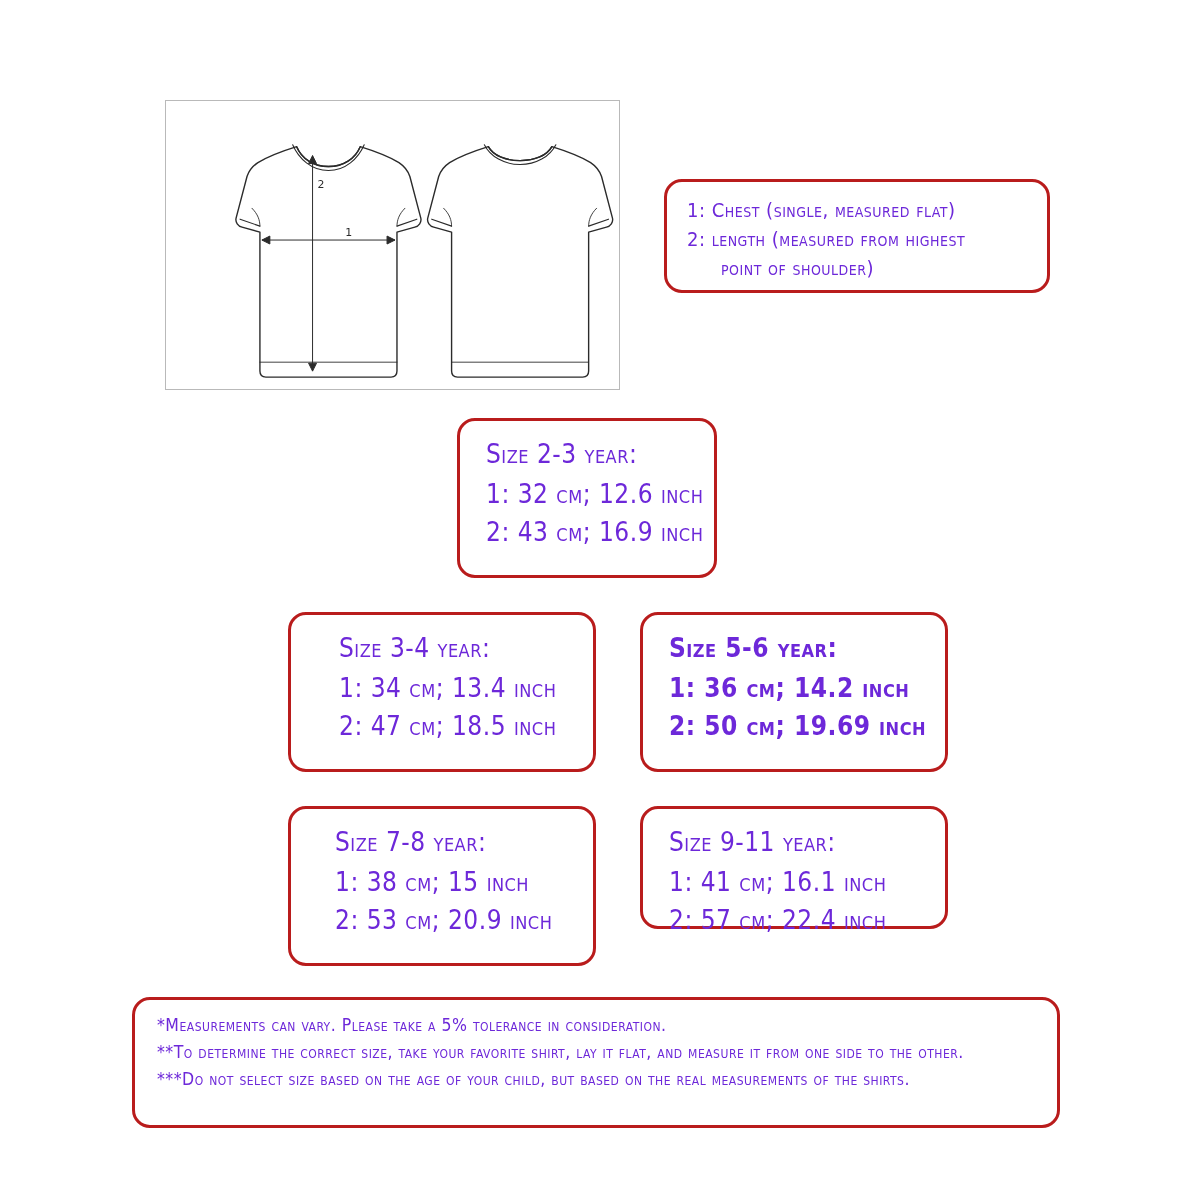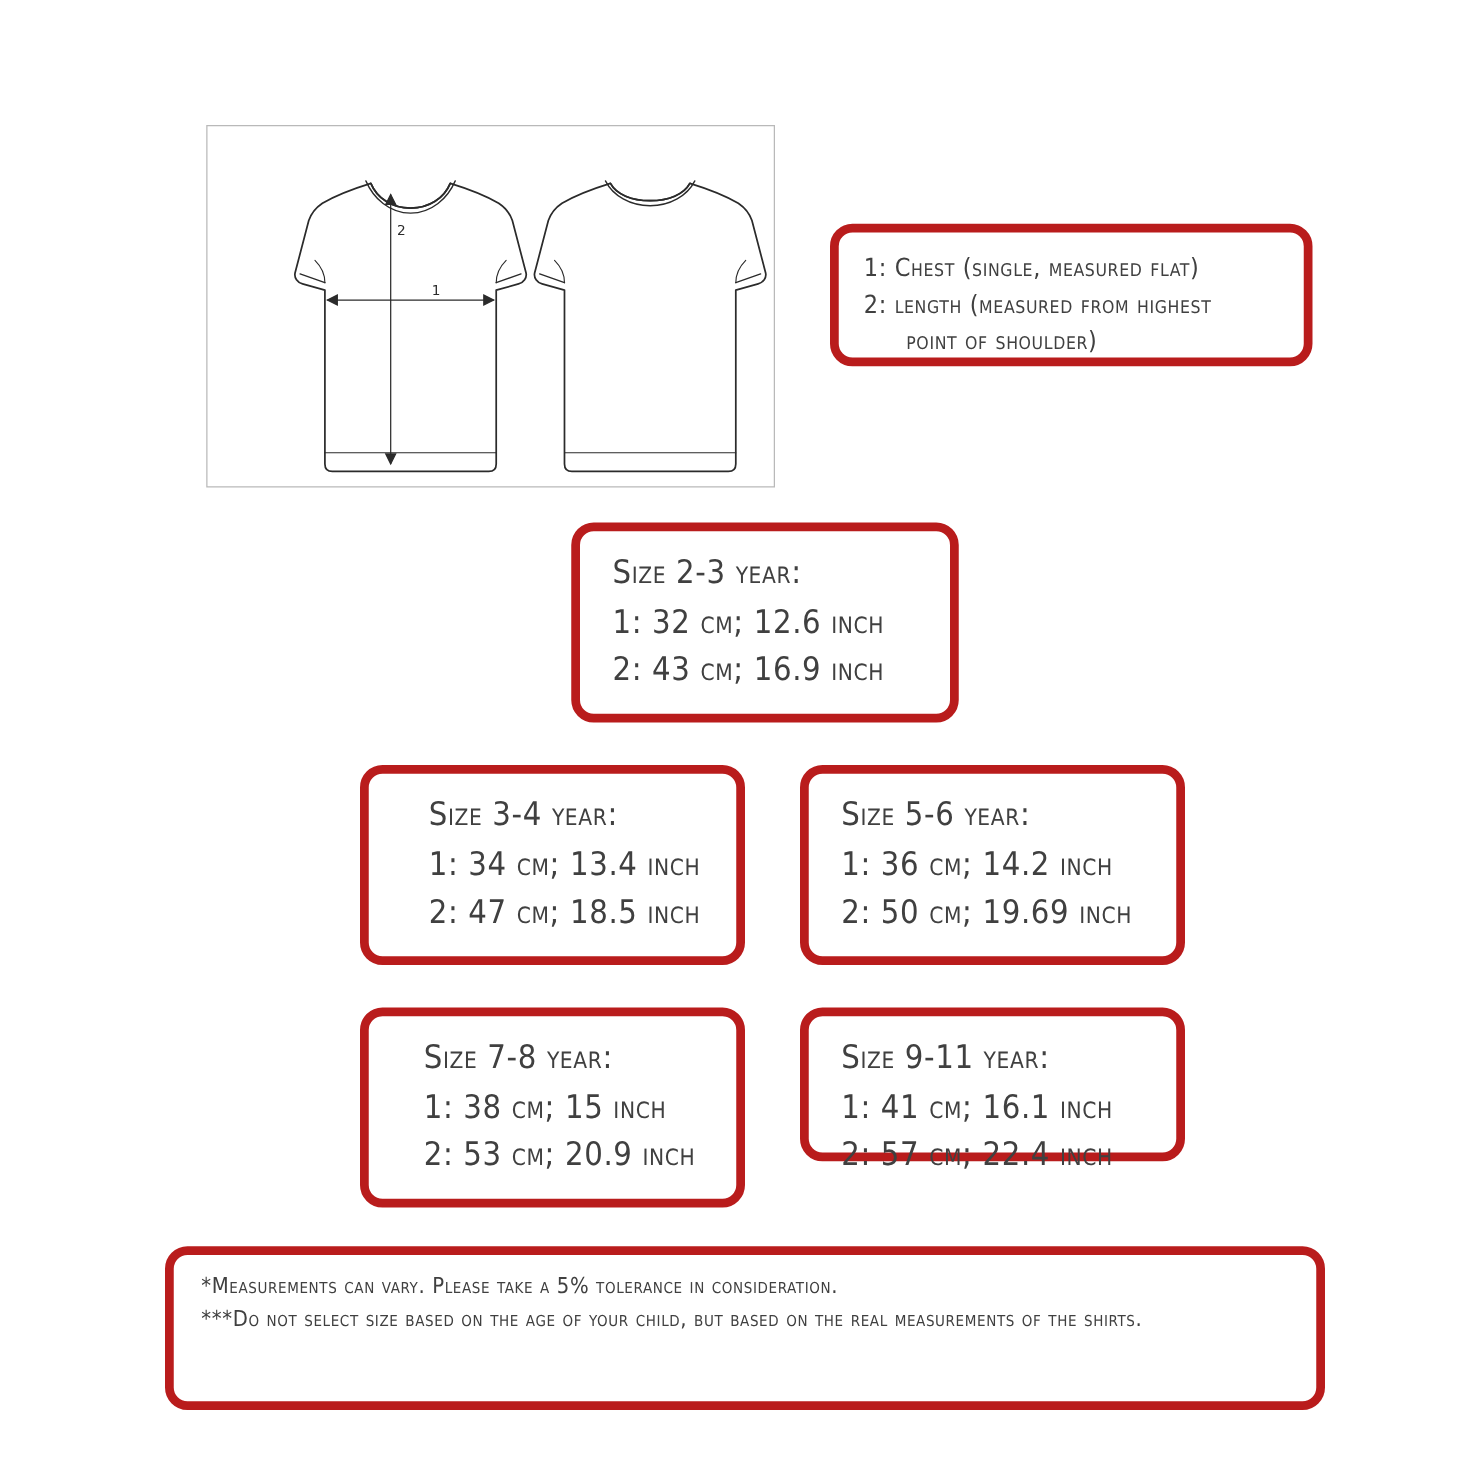--- a/index.html
+++ b/index.html
@@ -34,24 +34,24 @@
   .drawing-panel svg {
     display: block;
     width: 100%;
     height: 100%;
   }
 
   
   .box {
     position: absolute;
     box-sizing: border-box;
-    border: 7px solid #b91c1c;
+    border: 3px solid #b91c1c;
     border-radius: 18px;
     background: #ffffff;
-    color: #404040;
+    color: #6d28d9;
     font-family: "DejaVu Sans Condensed", "DejaVu Sans", sans-serif;
     font-variant: small-caps;
     letter-spacing: 0.5px;
   }
 
   .legend-box {
     left: 664px;
     top: 179px;
     width: 386px;
     height: 114px;
@@ -67,23 +67,23 @@
   .size-box {
     padding: 14px 0 10px 26px;
     font-size: 26px;
     line-height: 38px;
   }
   .size-box .title {
     display: block;
     margin-bottom: 2px;
   }
 
-  #size-1 { left: 457px; top: 418px;  width: 310px; height: 160px; }
+  #size-1 { left: 457px; top: 418px;  width: 260px; height: 160px; }
   #size-2 { left: 288px; top: 612px;  width: 308px; height: 160px; padding-left: 48px; }
-  #size-3 { left: 640px; top: 612px;  width: 308px; height: 160px; }
+  #size-3 { left: 640px; top: 612px;  width: 308px; height: 160px; font-weight: bold; }
   #size-4 { left: 288px; top: 806px;  width: 308px; height: 160px; padding-left: 44px; }
   #size-5 { left: 640px; top: 806px;  width: 308px; height: 123px; }
 
   .notes-box {
     left: 132px;
     top: 981px;
     width: 928px;
     height: 131px;
     padding: 12px 20px 10px 22px;
     font-size: 17.5px;
@@ -192,16 +192,17 @@
   </div>
 
   <div class="box size-box" id="size-5">
     <span class="title">Size 9-11 year:</span>
     <span class="line">1: 41 cm; 16.1 inch</span>
     <span class="line">2: 57 cm; 22.4 inch</span>
   </div>
 
   <div class="box notes-box">
     <span class="line">*Measurements can vary. Please take a 5% tolerance in consideration.</span>
+    <span class="line">**To determine the correct size, take your favorite shirt, lay it flat, and measure it from one side to the other.</span>
     <span class="line">***Do not select size based on the age of your child, but based on the real measurements of the shirts.</span>
   </div>
 
 </div>
 
 </body></html>

